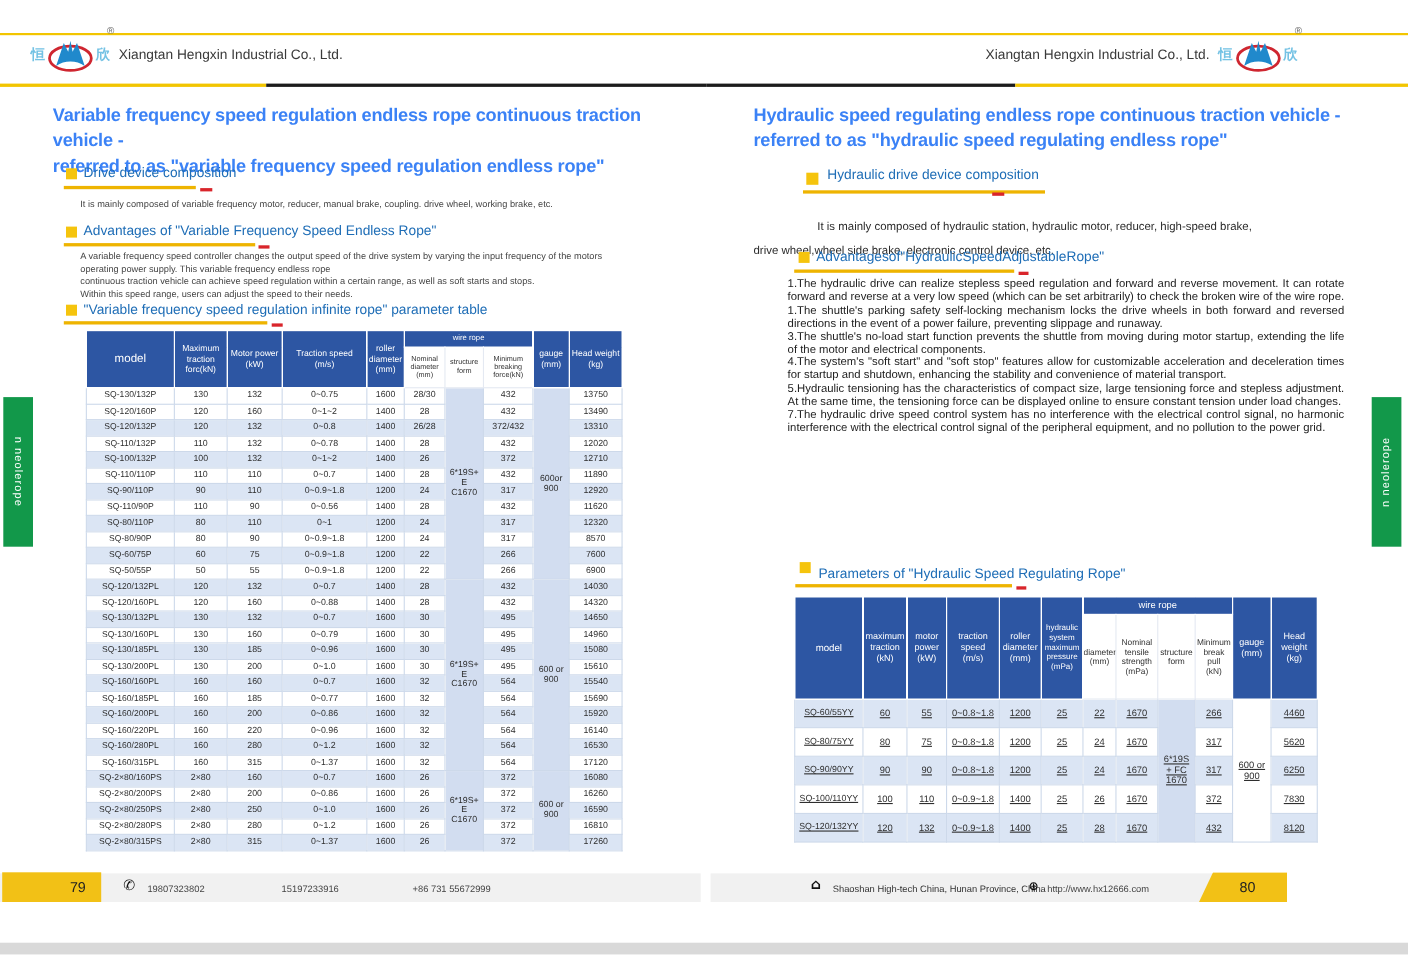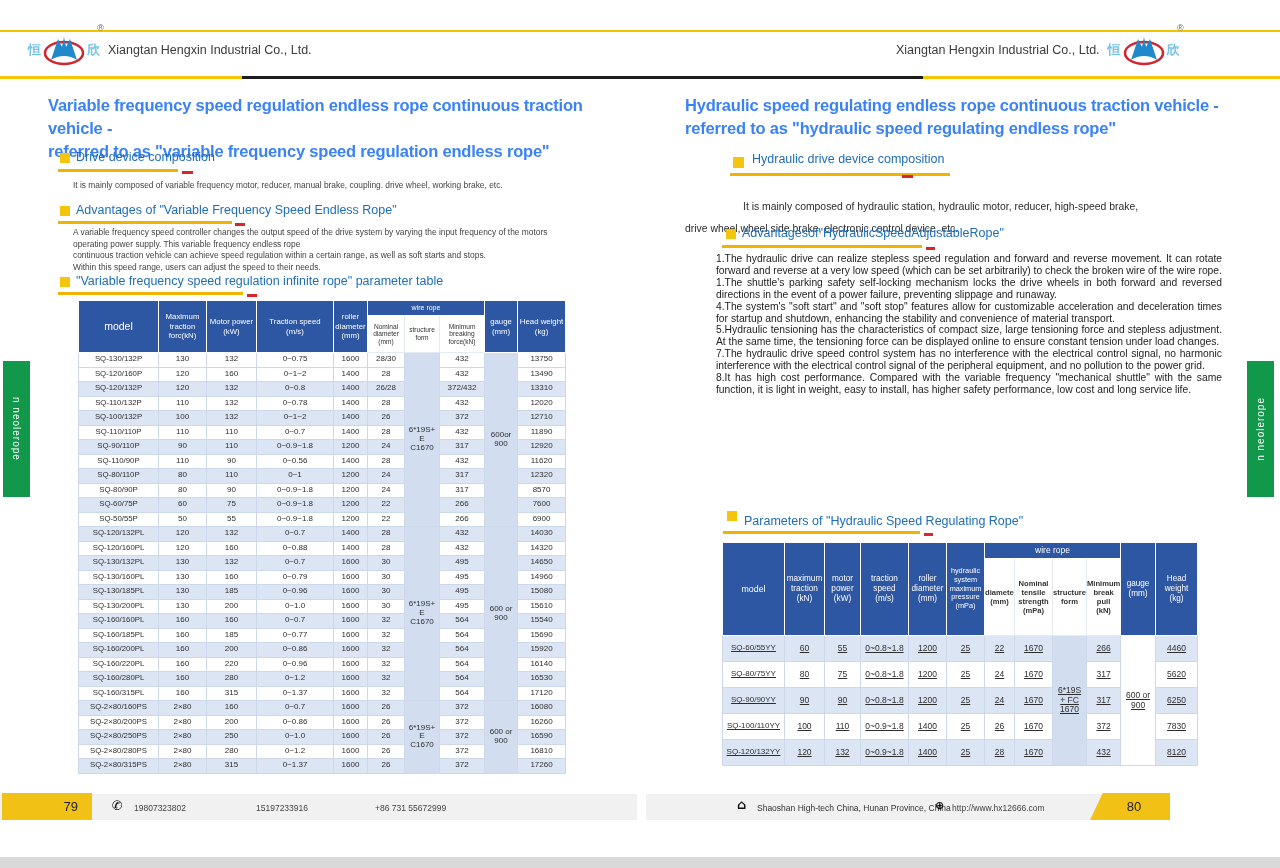--- a/index.html
+++ b/index.html
@@ -61,21 +61,21 @@
   #vf-table tbody td.cmodel{font-size:7.8px;}
   #vf-table tbody tr:nth-child(odd):not(:first-child) td:not(.mergeB):not(.mergeW){background:#dbe5f4;}
 
   #hy-table{left:722px;top:542px;width:476px;}
   #hy-table thead tr:first-child{height:16px;}
   #hy-table thead tr:nth-child(2){height:77px;}
   #hy-table thead th{font-size:8.2px;}
   #hy-table thead th.hmodel{font-size:8.8px;}
   #hy-table thead th.hyd{font-size:7.3px;}
   #hy-table thead th.wire{font-size:8.5px;}
-  #hy-table thead th.sub{font-size:7.6px;line-height:1.2;font-weight:bold;}
+  #hy-table thead th.sub{font-size:7.6px;line-height:1.2;}
   #hy-table tbody tr{height:26px;}
   #hy-table tbody td{font-size:8.5px;text-decoration:underline;}
   #hy-table tbody td.cmodel{font-size:8px;}
   #hy-table tbody tr:nth-child(odd) td:not(.mergeB):not(.mergeW){background:#dbe5f4;}
 
   
   .sidebar{position:absolute;top:361px;width:27px;height:136px;background:#12984a;
            display:flex;align-items:center;justify-content:center;}
   .sidebar span{writing-mode:vertical-rl;color:#fff;font-size:10px;letter-spacing:1px;}
   .sidebar.left{left:3px;}
@@ -519,24 +519,24 @@
 drive wheel,wheel side brake, electronic control device, etc.</div>
 
   <div class="bullet" style="left:726px;top:229px;"></div>
   <div class="h-sec" style="left:742px;top:226px;">Advantagesof"HydraulicSpeedAdjustableRope"</div>
   <div class="uline" style="left:722px;top:245px;width:200px;"></div>
   <div class="rdash" style="left:926px;top:247px;width:9px;"></div>
 
   <div class="adv-wrap">
       <div class="adv-item">1.The hydraulic drive can realize stepless speed regulation and forward and reverse movement. It can rotate forward and reverse at a very low speed (which can be set arbitrarily) to check the broken wire of the wire rope.</div>
       <div class="adv-item">1.The shuttle's parking safety self-locking mechanism locks the drive wheels in both forward and reversed directions in the event of a power failure, preventing slippage and runaway.</div>
+      <div class="adv-item">3.The shuttle's no-load start function prevents the shuttle from moving during motor startup, extending the life of the motor and electrical components.</div>
       <div class="adv-item">4.The system's "soft start" and "soft stop" features allow for customizable acceleration and deceleration times for startup and shutdown, enhancing the stability and convenience of material transport.</div>
       <div class="adv-item">5.Hydraulic tensioning has the characteristics of compact size, large tensioning force and stepless adjustment. At the same time, the tensioning force can be displayed online to ensure constant tension under load changes.</div>
       <div class="adv-item">7.The hydraulic drive speed control system has no interference with the electrical control signal, no harmonic interference with the electrical control signal of the peripheral equipment, and no pollution to the power grid.</div>
-      <div class="adv-item">8.It has high cost performance. Compared with the variable frequency "mechanical shuttle" with the same function, it is light in weight, easy to install, has higher safety performance, low cost and long service life.</div>
     </div>
 
   <div class="bullet" style="left:727px;top:511px;"></div>
   <div class="h-sec" style="left:744px;top:514px;">Parameters of "Hydraulic Speed Regulating Rope"</div>
   <div class="uline" style="left:723px;top:531px;width:197px;"></div>
   <div class="rdash" style="left:924px;top:533px;width:9px;"></div>
 
   <table id="hy-table" class="ptable">
       <colgroup>
         <col style="width: 62px;">

